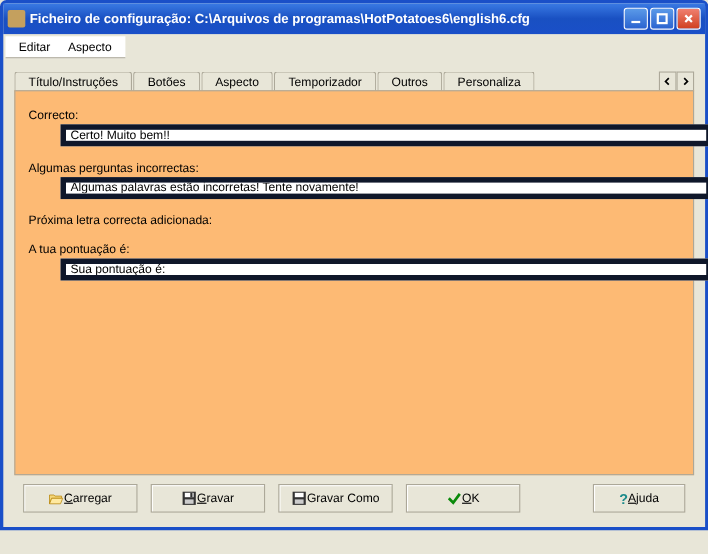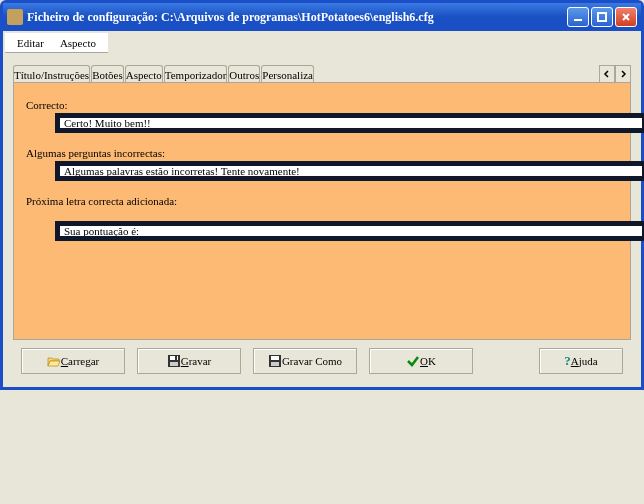--- a/index.html
+++ b/index.html
@@ -7,27 +7,26 @@
     margin: 0;
     font-family: Tahoma, Arial, sans-serif;
     font-size: 11px;
     background: #e8e6d8;
     width: 644px;
     height: 504px;
     overflow: hidden;
   }
   .window {
     width: 644px;
-    height: 390px;
+    height: 482px;
     border: 3px solid #1a4fc8;
     border-radius: 6px 6px 0 0;
     background: #e8e6d8;
     display: flex;
     flex-direction: column;
-    font-family: Liberation Serif, serif;
   }
   .titlebar {
     height: 28px;
     background: linear-gradient(to bottom, #3a7ae4 0%, #1950c2 50%, #1a4fc8 100%);
     display: flex;
     align-items: center;
     padding: 0 4px;
     color: #fff;
     font-weight: bold;
     font-size: 12px;
@@ -82,21 +81,21 @@
     display: flex;
     align-items: flex-end;
     height: 22px;
     position: relative;
   }
   .tab {
     border: 1px solid #aca899;
     border-bottom: none;
     border-radius: 3px 3px 0 0;
     background: #e8e6d8;
-    padding: 3px 0;
+    padding: 3px 12px;
     margin-right: 1px;
     font-size: 11px;
     cursor: pointer;
     position: relative;
     top: 1px;
     white-space: nowrap;
   }
   .tab.active {
     background: #e8e6d8;
     z-index: 2;
@@ -228,20 +227,21 @@
       <div class="field-group">
         <div class="field-label">Algumas perguntas incorrectas:</div>
         <input class="field-input" value="Algumas palavras estão incorretas! Tente novamente!" style="">
       </div>
 
       <div class="field-group">
         <div class="field-label">Próxima letra correcta adicionada:</div>
       </div>
 
       <div class="field-group">
+        <div class="field-label">A tua pontuação é:</div>
         <input class="field-input" value="Sua pontuação é:" style="">
       </div>
 
     </div>
 
     <div class="buttonbar">
       <button class="btn">
         <svg class="ico" viewBox="0 0 14 14">
             <path d="M1 4 h4 l1 1 h6 v2 H3 l-2 5 V4" fill="#f5d77a" stroke="#b8860b" stroke-width="0.7"></path>
             <path d="M3 7 h10 l-2 5 H1 z" fill="#ffe9a0" stroke="#b8860b" stroke-width="0.7"></path>

